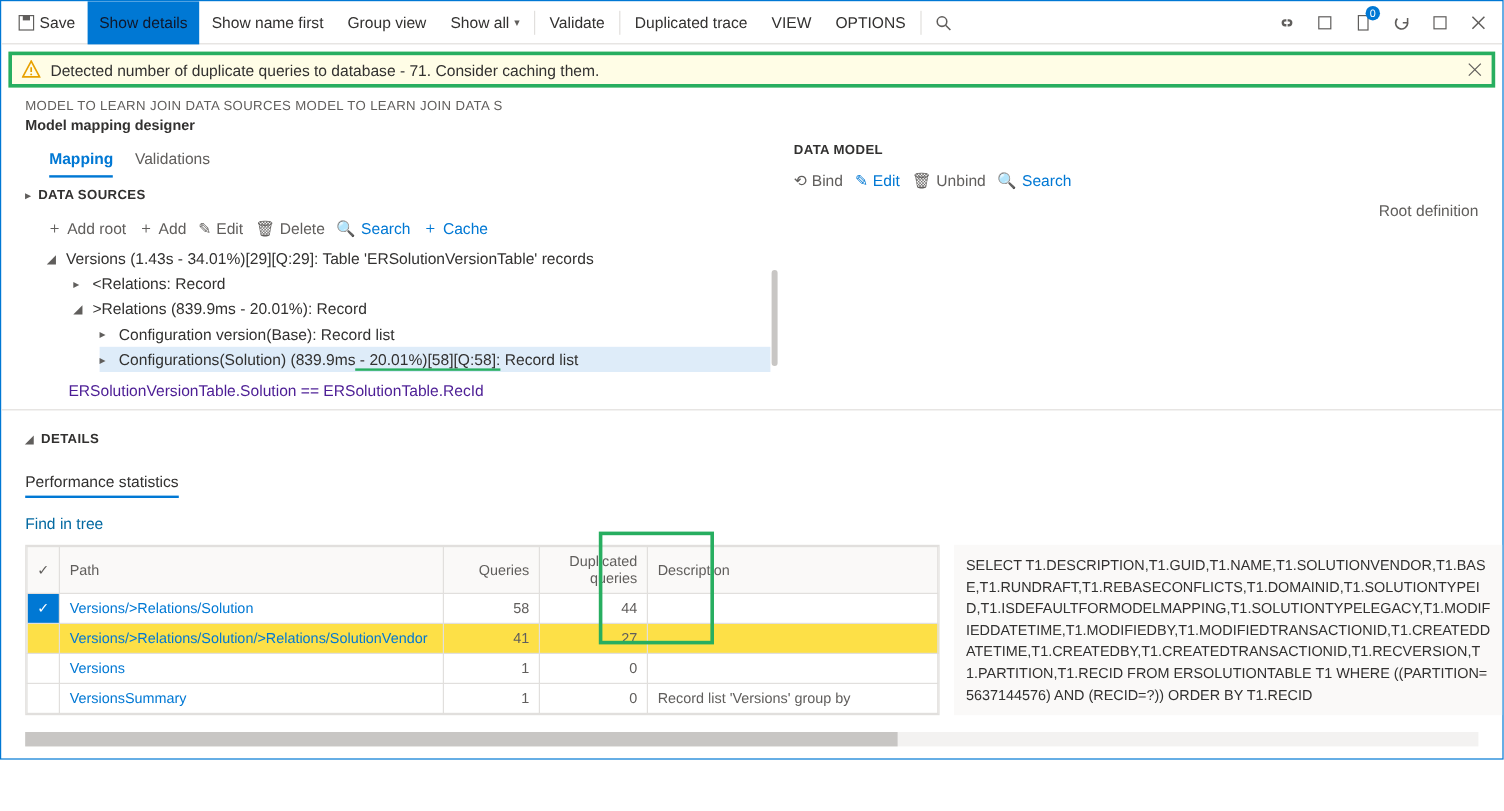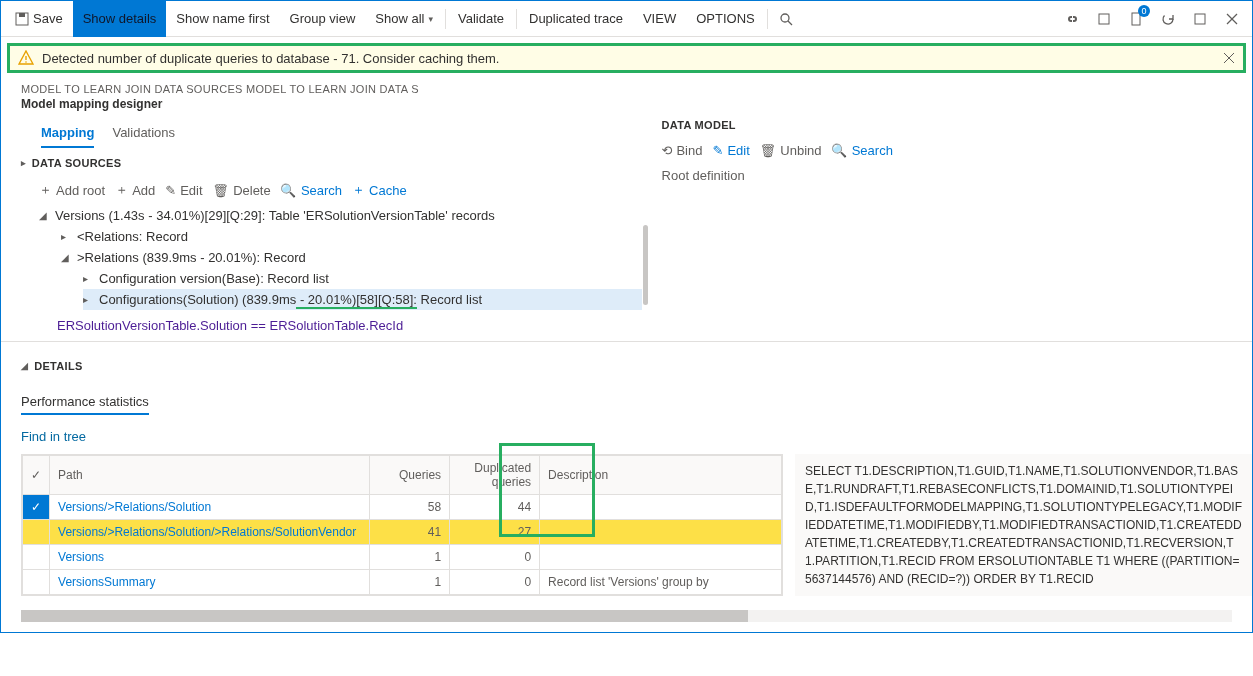--- a/index.html
+++ b/index.html
@@ -26,21 +26,21 @@
 .actions-row { display:flex; gap:10px; padding: 4px 0 6px 18px; color:#605e5c; flex-wrap:wrap; }
 .actions-row .act { display:flex; align-items:center; gap:4px; cursor:pointer; }
 .actions-row .act.link { color:#0078d4; }
 .tree { padding-left:18px; position:relative; }
 .tree .node { display:flex; align-items:center; gap:6px; padding:3px 0; cursor:pointer; }
 .tree .node .tw { width:10px; color:#605e5c; font-size:10px; }
 .tree .children { padding-left:22px; }
 .tree .selected { background:#deecf9; }
 .underline-green { border-bottom:2px solid #27ae60; }
 .scroll-thumb { position:absolute; right:-6px; width:5px; background:#c8c6c4; border-radius:3px; }
-.root-def { color:#605e5c; padding:4px 0; }
+.root-def { color:#605e5c; padding:4px 0;text-align:right; }
 .dm-tree { margin-top:12px; background:#faf9f8; border-left:4px solid #c8c6c4; padding:6px 0; position:relative;}
 .dm-tree .node { background:transparent; }
 .formula-row { padding:8px 0 8px 36px; color:#4c1d95; }
 .details-sec { padding: 10px 20px; border-top:1px solid #e1dfdd; }
 .perfstat { padding:4px 0 8px 20px; }
 .perfstat-title { font-weight:400; border-bottom:2px solid #0078d4; display:inline-block; padding-bottom:4px; }
 .find-tree { color:#0369a1; cursor:pointer; padding:6px 0 10px 20px; display:inline-block; }
 .grid-wrap { display:flex; gap:12px; padding:0 0 10px 20px; }
 .grid { border:1px solid #e1dfdd; position:relative; }
 .grid table { border-collapse:collapse; width:760px; }

